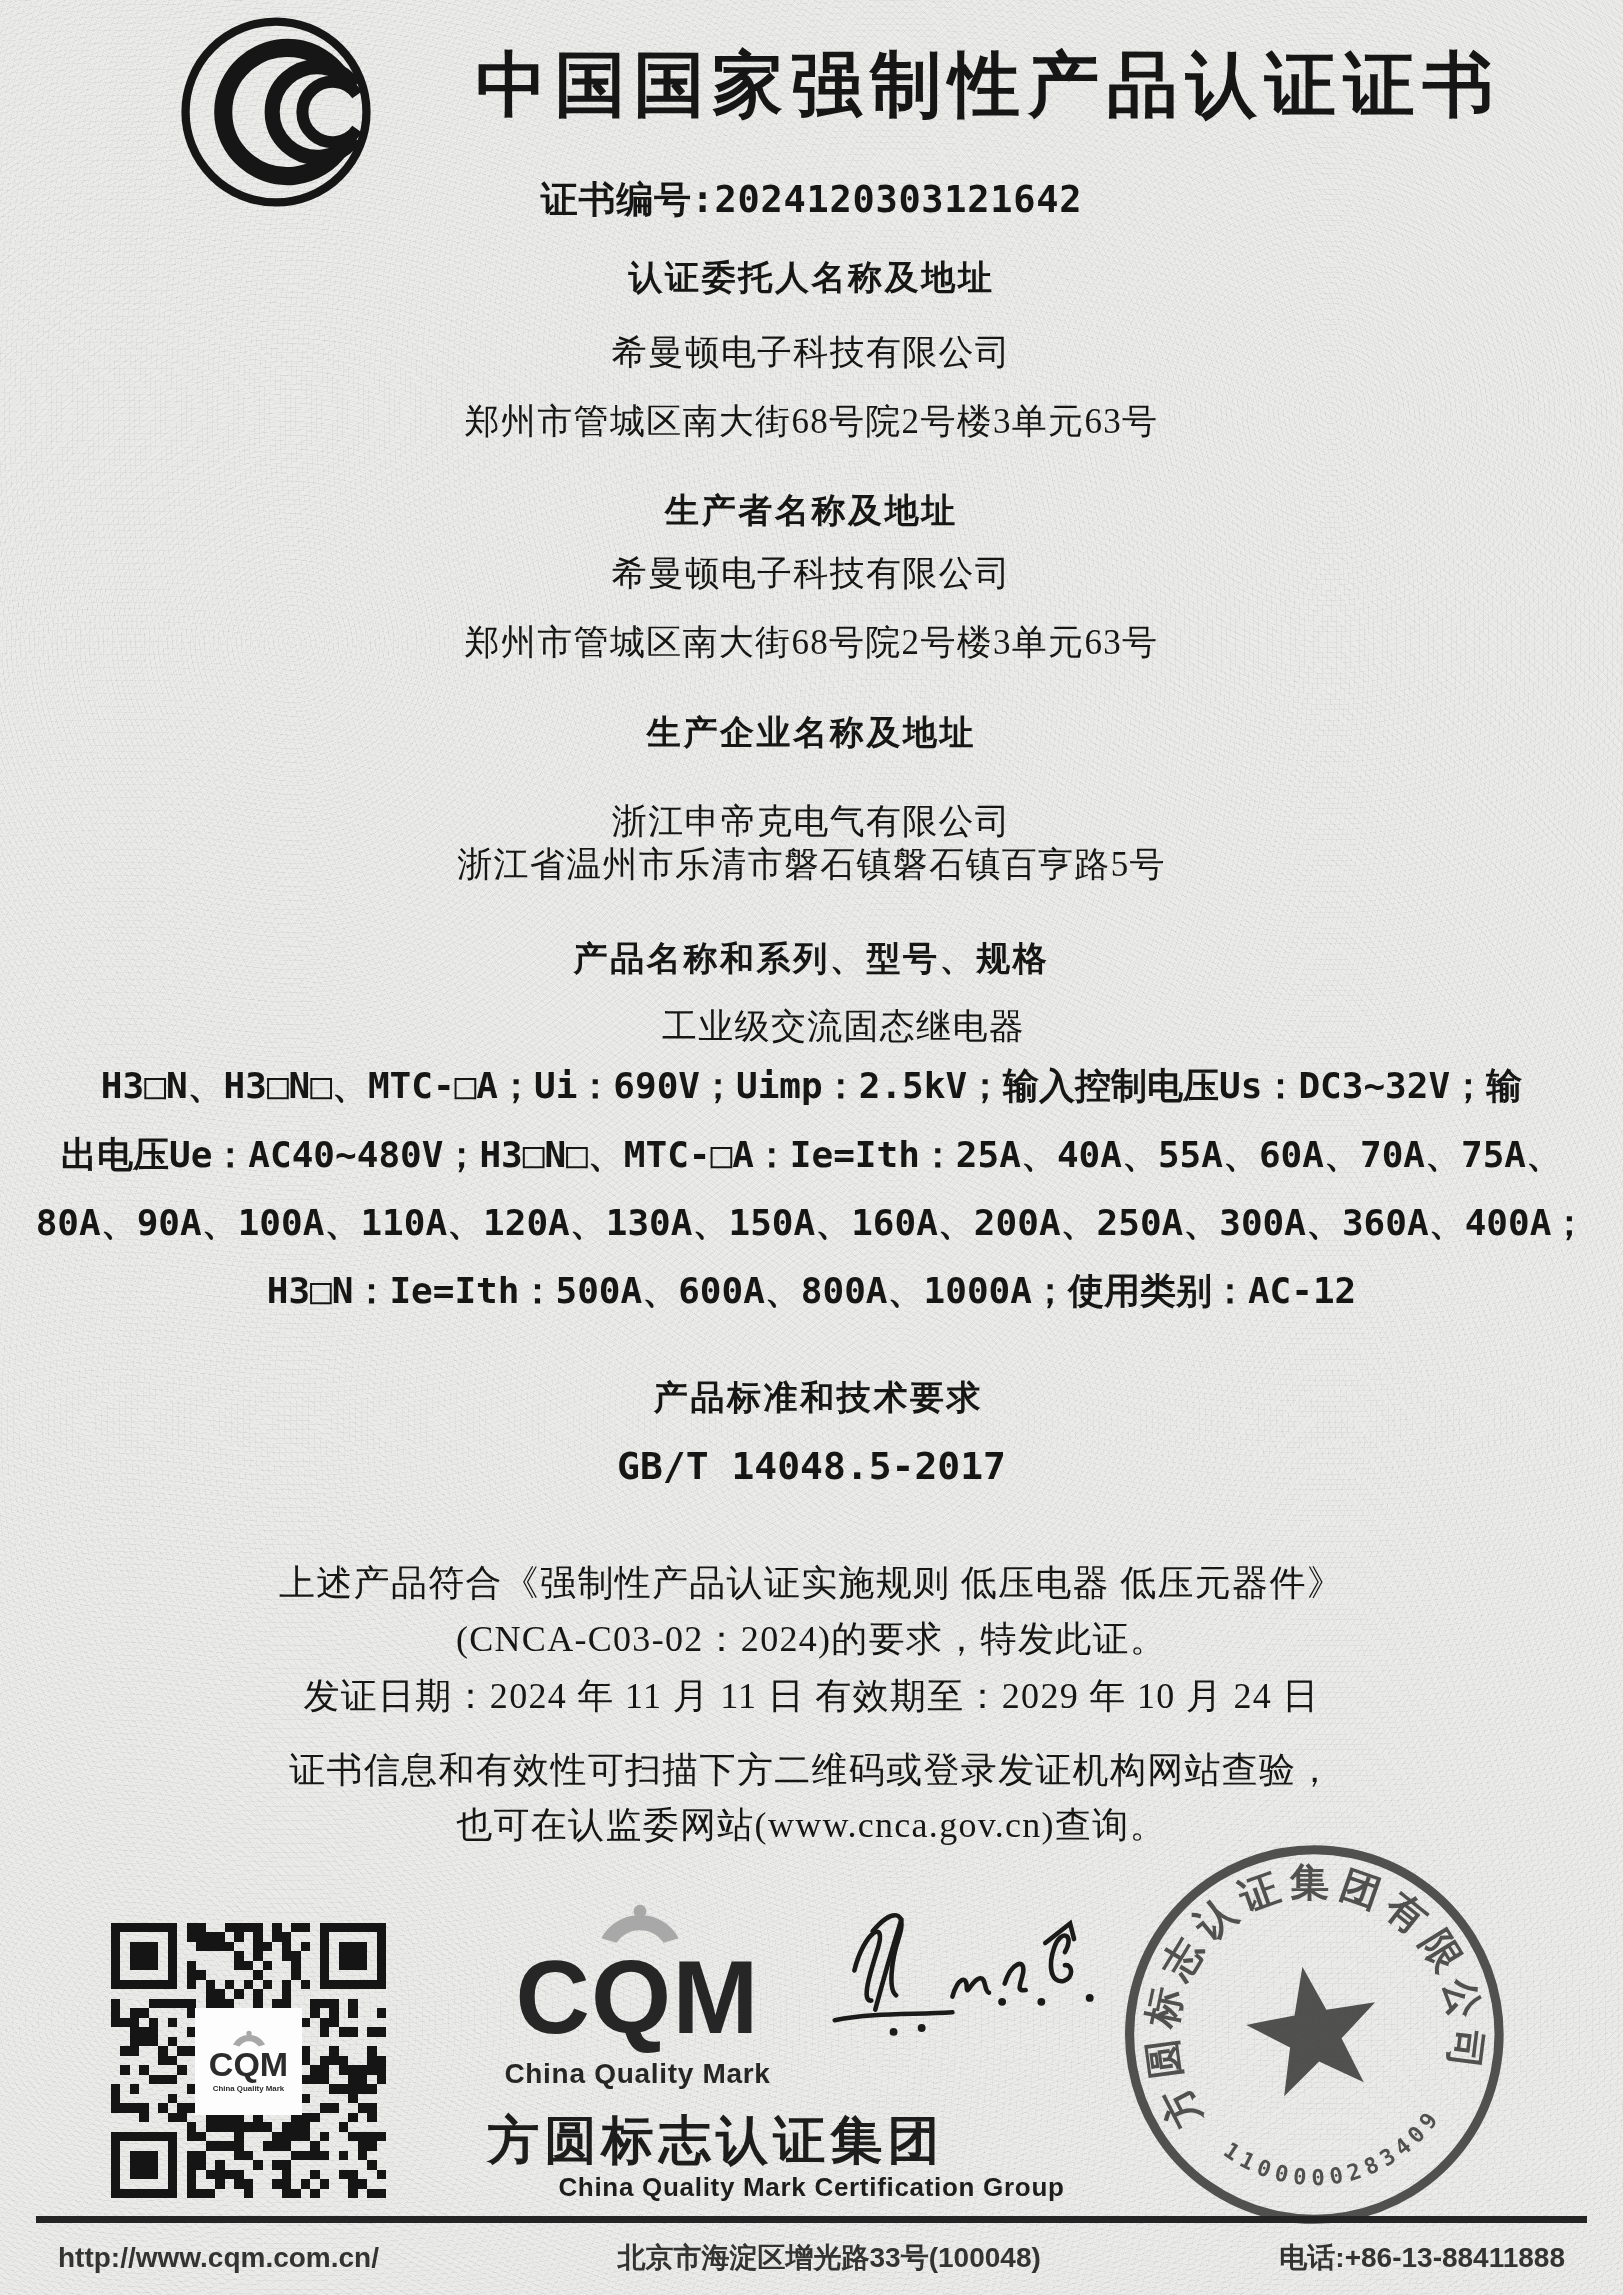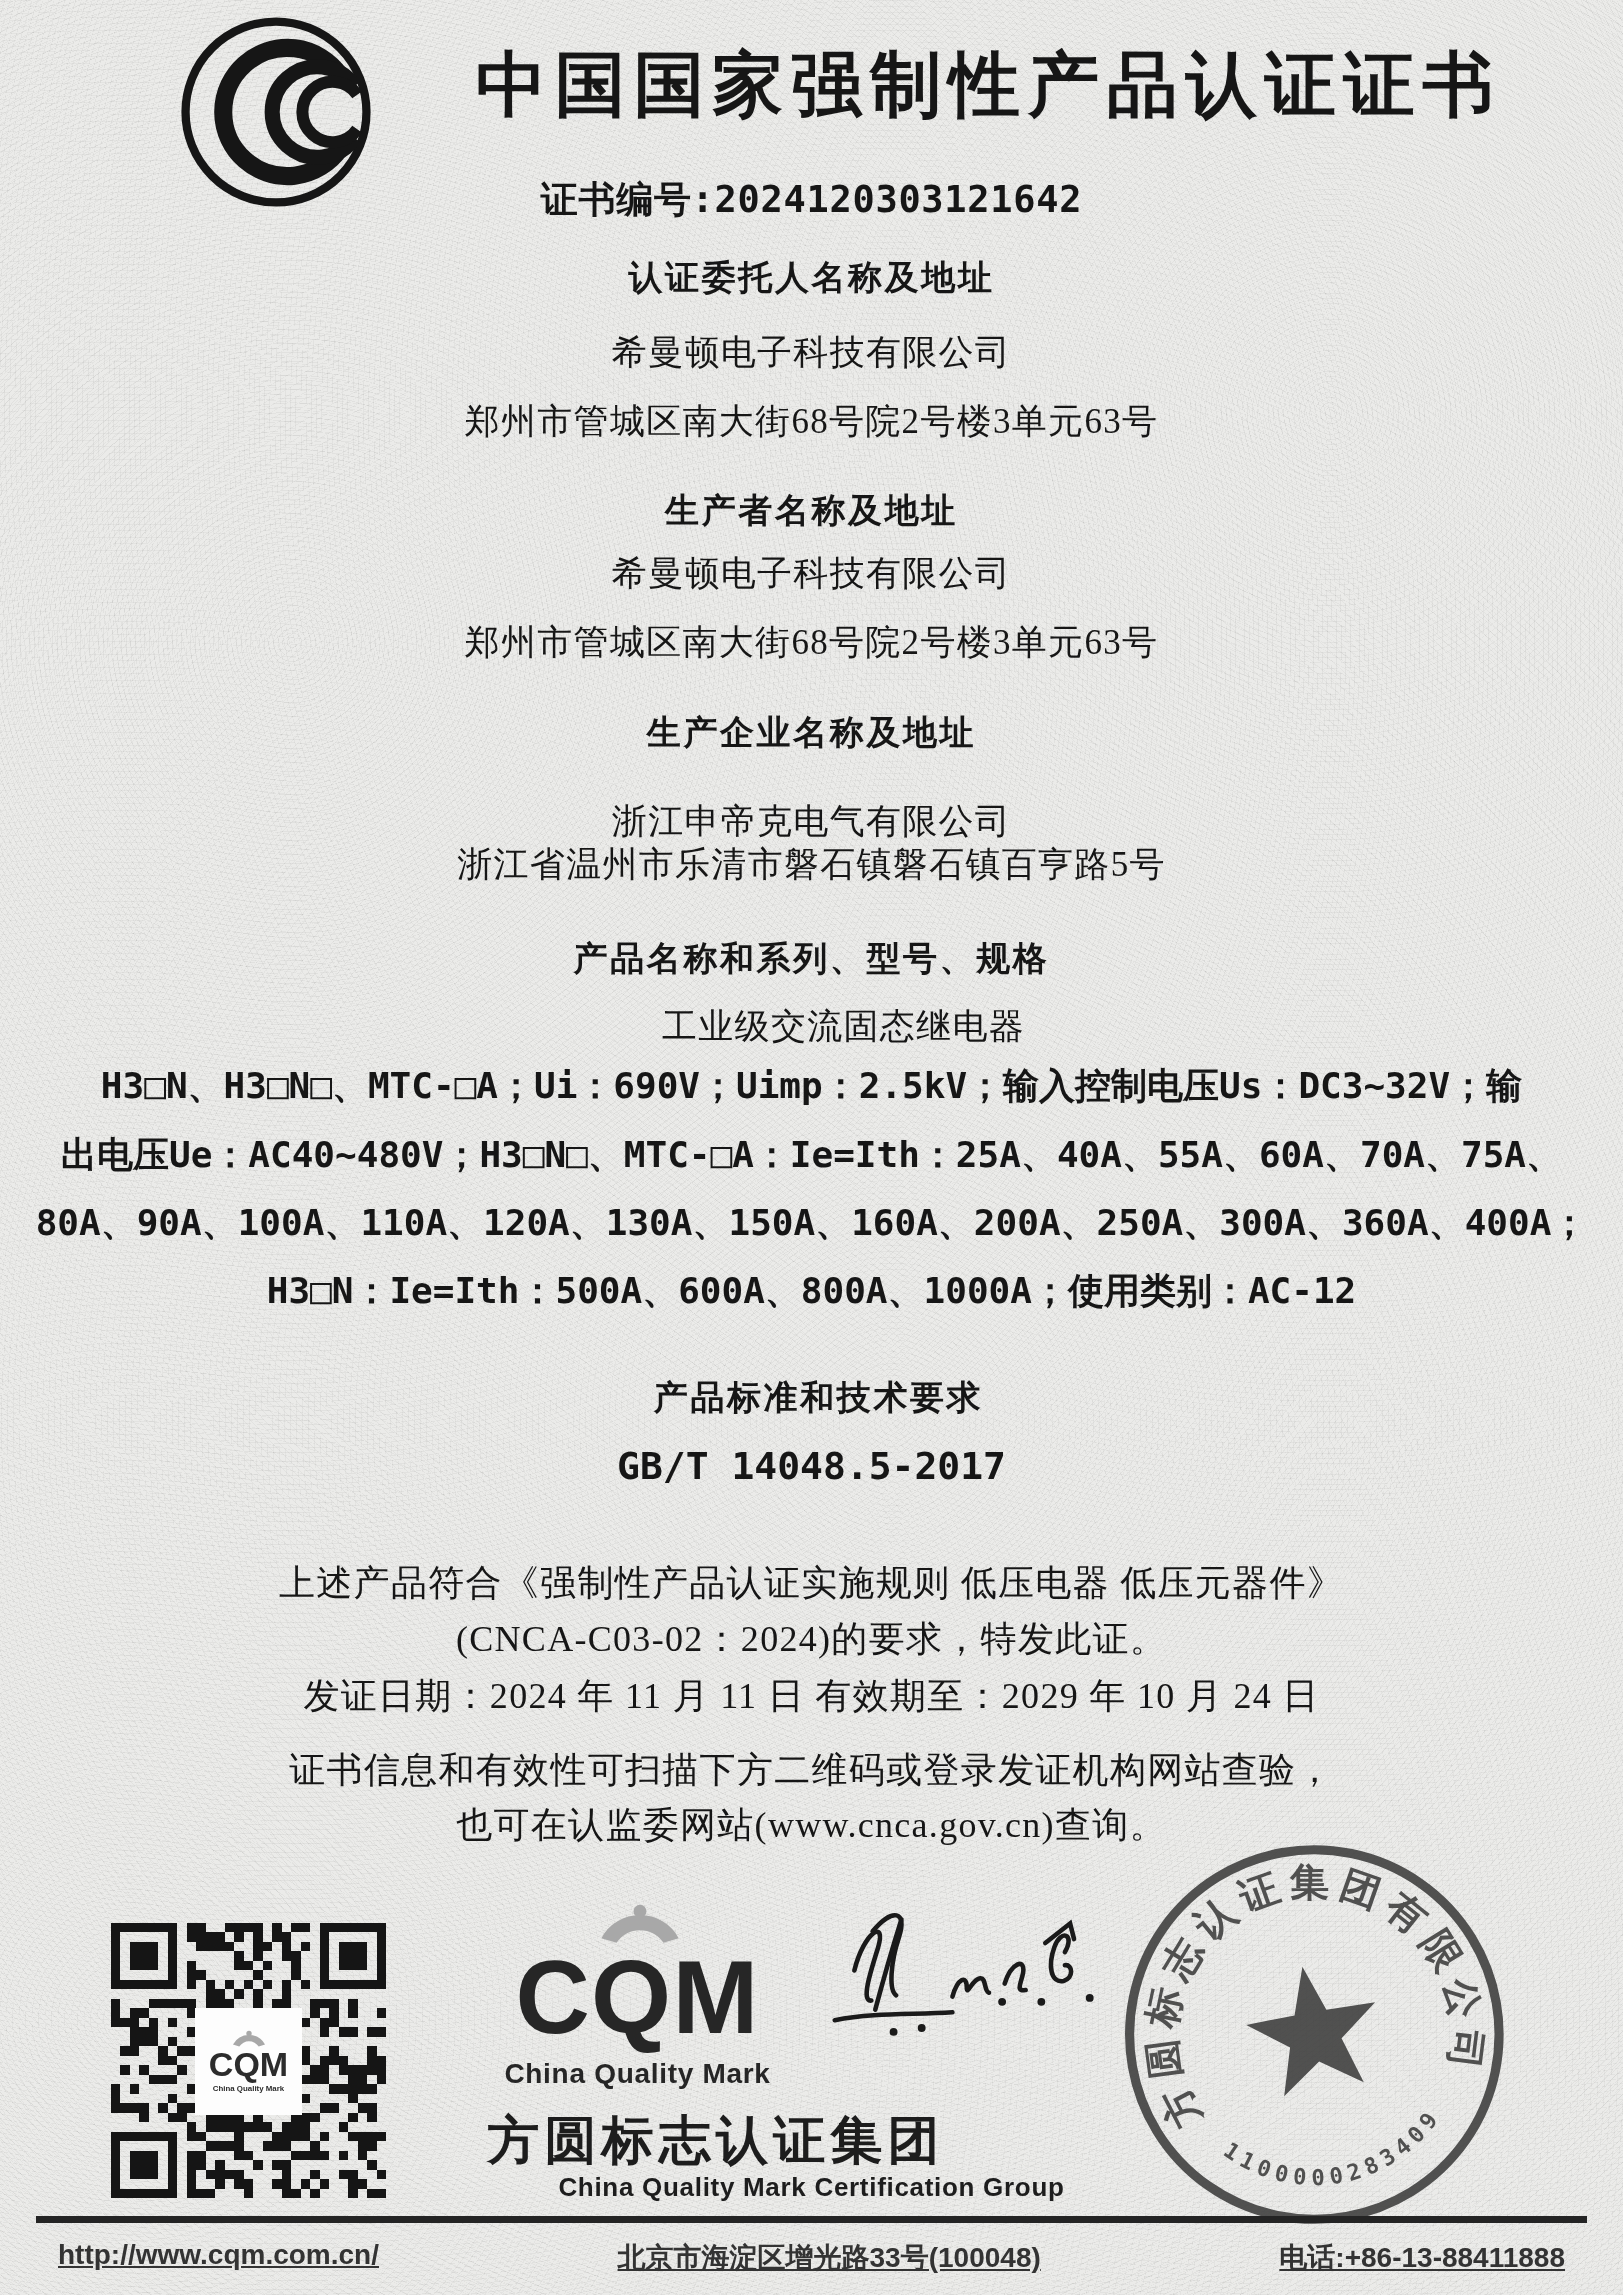--- a/index.html
+++ b/index.html
@@ -43,22 +43,22 @@
   }
   .group-en{
     position:absolute;left:0;top:2172px;width:1623px;text-align:center;
     font-family:"Liberation Sans",sans-serif;font-weight:700;font-size:26px;color:#1d1d1d;letter-spacing:0.7px;
   }
   .signature{position:absolute;left:815px;top:1892px;}
   .stamp{position:absolute;left:1118px;top:1838px;transform:rotate(-10deg);opacity:0.88;}
   .divider{position:absolute;left:36px;top:2216px;width:1551px;height:6.5px;background:#242424;}
   .footer-row{
     position:absolute;left:0;top:2239px;width:1623px;box-sizing:border-box;
-    padding:0 58px;display:flex;justify-content:space-between;
-    font-family:"Liberation Sans",sans-serif;font-size:28px;font-weight:600;color:#333;text-decoration:underline;
+    padding:0 58px;display:flex;justify-content:space-between;align-items:center;
+    font-family:"Liberation Sans",sans-serif;font-size:28px;font-weight:600;color:#333;
   }
 </style>
 </head>
 <body>
 
 <div class="page">
 
   <div class="ccc-logo">
     <svg width="196" height="196" viewBox="0 0 260 260">
       <circle cx="130" cy="130" r="120" fill="none" stroke="#161616" stroke-width="11"></circle>

